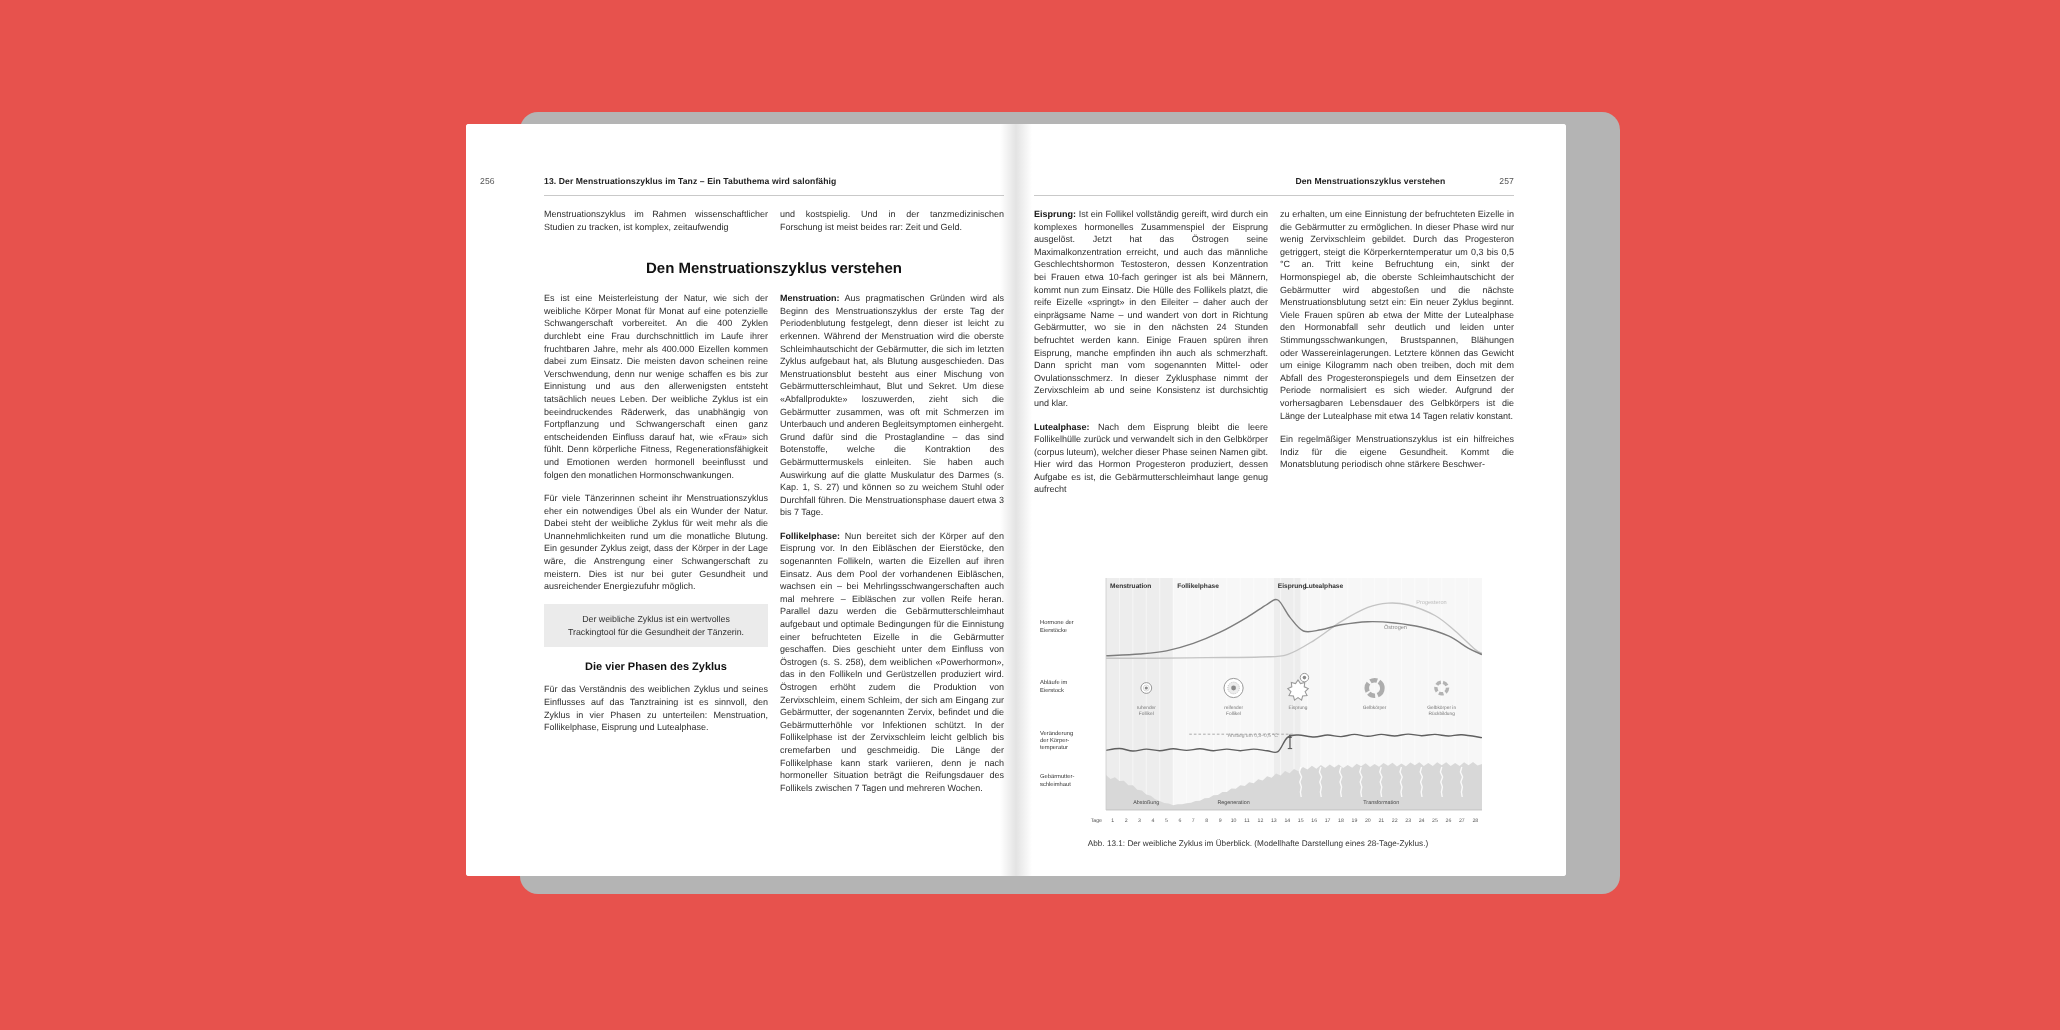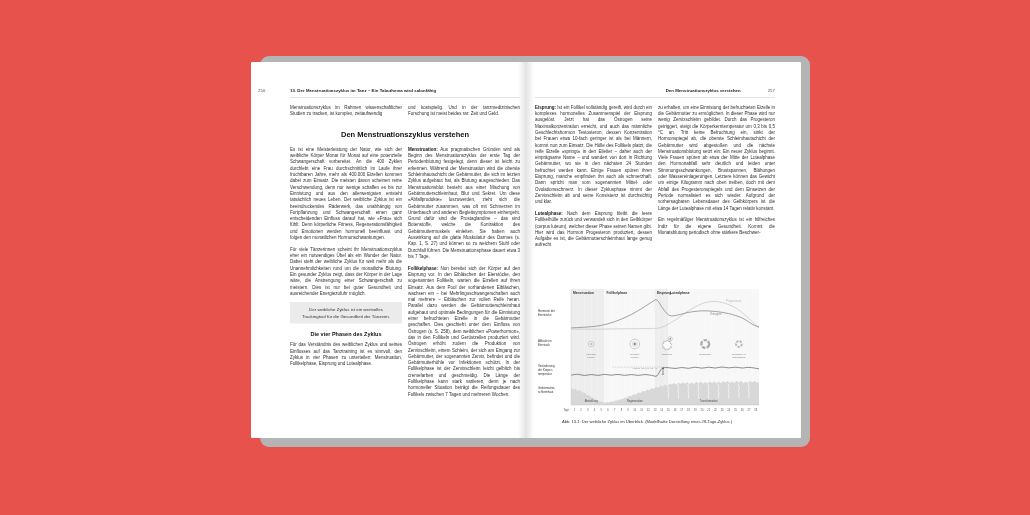--- a/index.html
+++ b/index.html
@@ -2,21 +2,21 @@
 <html lang="de"><head>
 <meta charset="utf-8">
 <style>
   html,body{margin:0;padding:0;}
   body{
     width:1030px;height:515px;overflow:hidden;position:relative;
     background:#e7524d;
     font-family:"Liberation Sans", sans-serif;
   }
   .book-shadow{position:absolute;left:260px;top:56px;width:550px;height:391px;background:#b4b4b4;border-radius:9px;}
-  .book-wrap{position:absolute;left:251px;top:62px;width:508px;height:376px;}
+  .book-wrap{position:absolute;left:233px;top:62px;width:508px;height:376px;}
   .book{width:1100px;height:752px;transform:scale(.5);transform-origin:0 0;display:flex;background:#fff;border-radius:3px;position:relative;}
   .book::after{content:"";position:absolute;left:534px;top:0;width:32px;height:100%;pointer-events:none;
     background:linear-gradient(90deg, rgba(0,0,0,0), rgba(0,0,0,.11) 50%, rgba(0,0,0,0));}
   .page{width:550px;height:752px;box-sizing:border-box;overflow:hidden;background:#fff;}
   .page.left{padding:52px 12px 0 78px;border-radius:3px 0 0 3px;}
   .page.right{padding:52px 52px 0 18px;border-radius:0 3px 3px 0;}
   .page-header{position:relative;border-bottom:1px solid #c9c9c9;padding-bottom:9px;font-size:8.6px;font-weight:bold;color:#222;letter-spacing:.1px;}
   .page.left .page-num{position:absolute;left:-64px;top:0;font-weight:normal;color:#555;}
   .page.right .page-header{display:flex;justify-content:flex-end;align-items:baseline;gap:54px;}
   .page.right .page-num{font-weight:normal;color:#555;}

